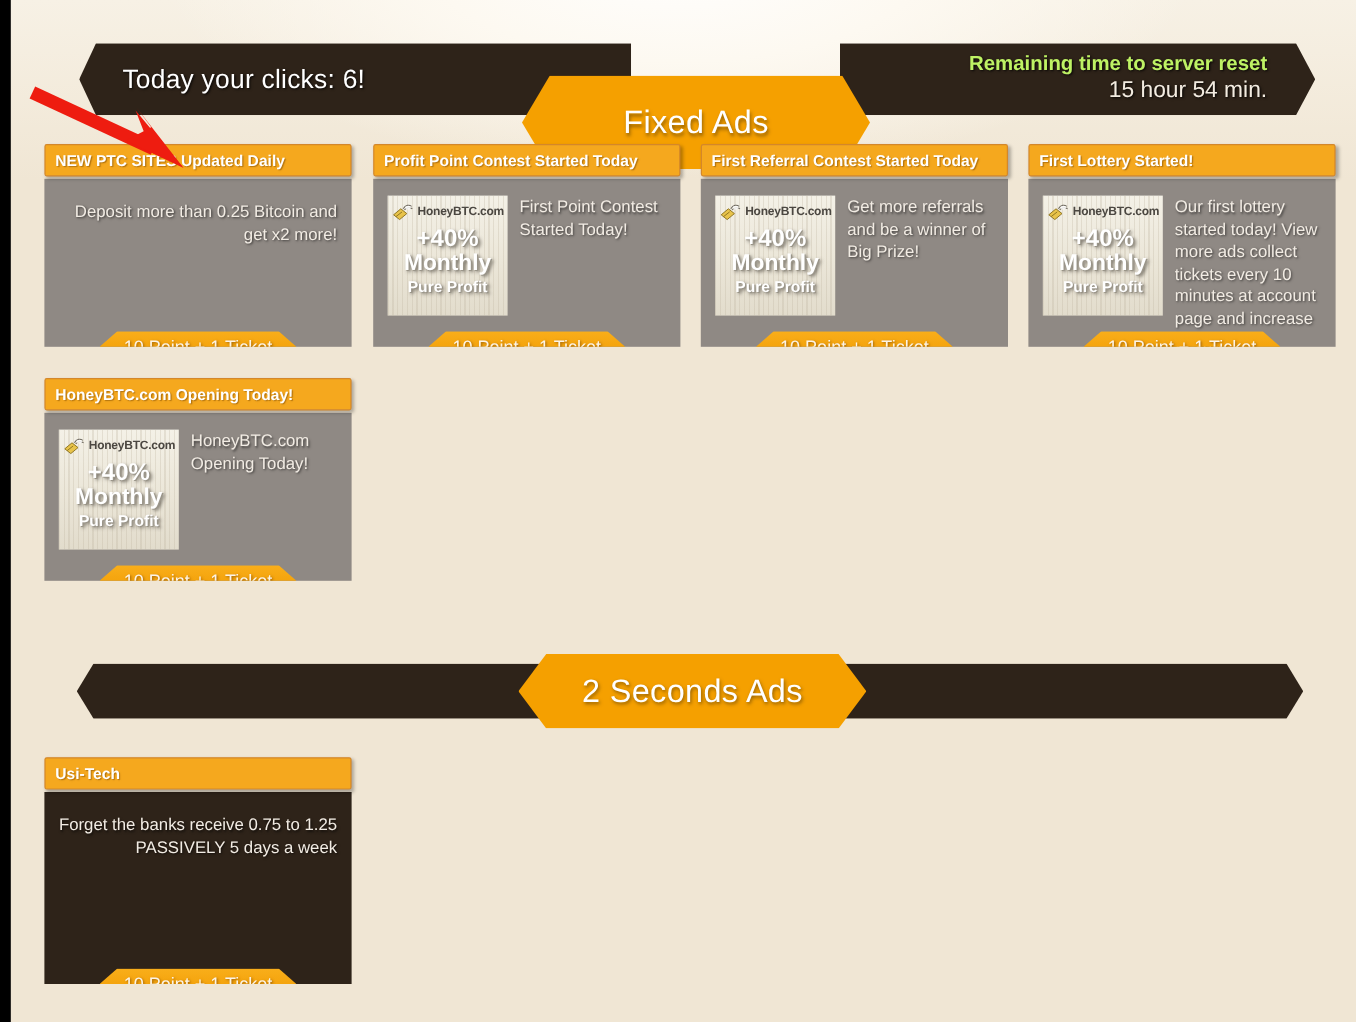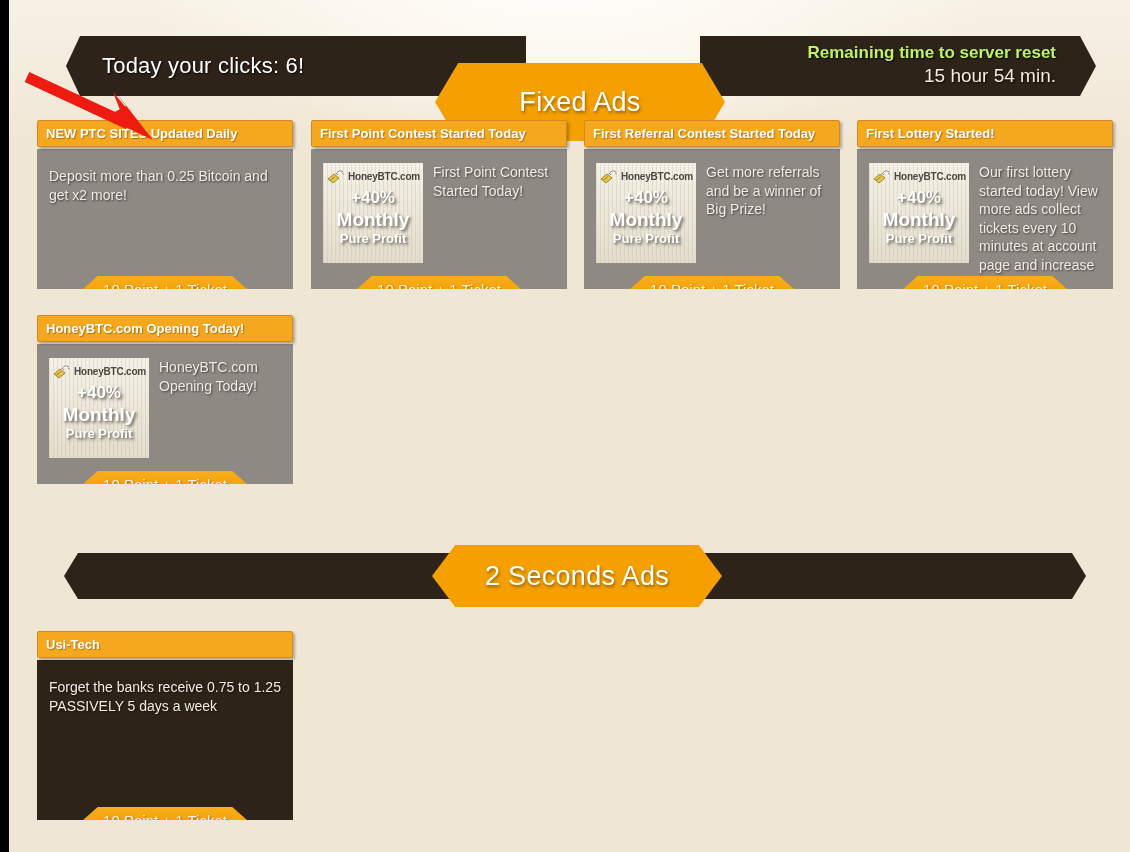--- a/index.html
+++ b/index.html
@@ -169,21 +169,21 @@
     position: relative;
     height: 140px;
     background: #8f8984;
     margin-top: 2px;
     padding: 14px 12px 10px 12px;
     overflow: hidden;
     display: flex;
     gap: 10px;
   }
   .card-body.dark  { background: #2e2319; }
-  .card-body.plain { display: block; text-align: left; padding-top: 18px; }
+  .card-body.plain { display: block; text-align: right; padding-top: 18px; }
 
   .card-text {
     color: #f2ece4;
     font-size: 14px;
     line-height: 1.33;
     text-shadow: 1px 1px 2px rgba(0,0,0,.55);
     flex: 1;
   }
   .card-body.plain .card-text { text-shadow: 1px 1px 2px rgba(0,0,0,.6); }
 
@@ -218,21 +218,21 @@
     letter-spacing: -.2px;
   }
   .btc-line {
     position: absolute;
     left: 0; right: 0;
     text-align: center;
     color: #ffffff;
     font-weight: 700;
     text-shadow: 1px 1px 0 #9a9589, 2px 2px 3px rgba(90,85,75,.85);
   }
-  .btc-l1 { top: 25px; font-size: 17px; }
+  .btc-l1 { top: 25px; font-size: 20px; }
   .btc-l2 { top: 46px; font-size: 19px; }
   .btc-l3 { top: 68px; font-size: 13px; }
 
   
   .reward-badge {
     position: absolute;
     left: 50%;
     transform: translateX(-50%);
     bottom: -13px;
     width: 164px; height: 26px;
@@ -290,21 +290,21 @@
         </div>
         <div class="card-body plain">
           <div class="card-text">Deposit more than 0.25 Bitcoin and get x2 more!</div>
           <div class="reward-badge">
             <span>10 Point + 1 Ticket</span>
           </div>
         </div>
       </div>
       <div class="card" style="left: 311px; top: 120px;">
         <div class="card-title">
-          <span class="card-title-text">First Point Contest Started Today</span>
+          <span class="card-title-text">Profit Point Contest Started Today</span>
         </div>
         <div class="card-body">
           <div class="btc-banner">
             <div class="btc-logo-row">
               <span class="btc-bee"><svg viewBox="0 0 19 14" width="19" height="14">
                   <path d="M2 9 L8 4 L13 8 L7 13 Z" fill="#e8c34a" stroke="#8d7320" stroke-width=".8"></path>
                   <path d="M4 10.5 L9 6.6" stroke="#8d7320" stroke-width=".8"></path>
                   <path d="M10 4 C12 0.5 15 0.5 17 2" stroke="#6f6a60" stroke-width=".9" fill="none"></path>
                   <path d="M11 5 C13 2.5 16 2.8 17.6 4" stroke="#6f6a60" stroke-width=".9" fill="none"></path>
                   <ellipse cx="14" cy="3" rx="2.4" ry="1.5" fill="#ffffff" opacity=".8"></ellipse>

